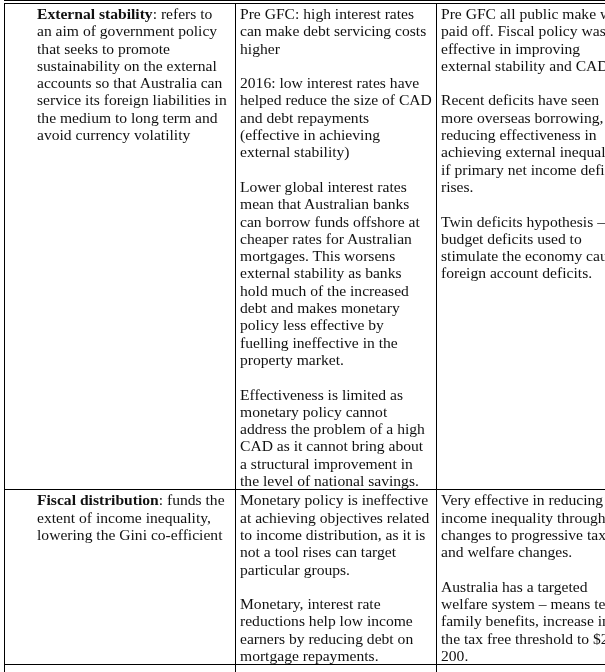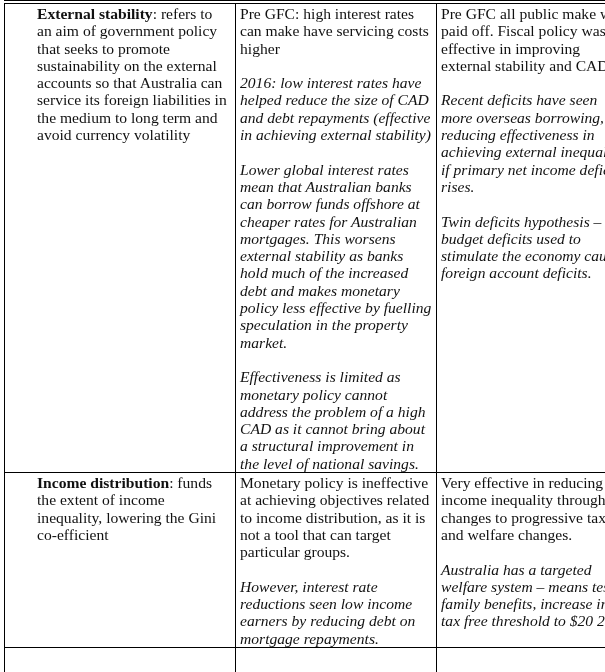--- a/index.html
+++ b/index.html
@@ -27,21 +27,21 @@
       border: 1.5px solid #000;
       vertical-align: top;
       padding: 1px 4px 0 4px;
       font-size: 15.6px;
       line-height: 17.3px;
     }
     table.doc-table td.col-aim { width: 194px; padding-left: 32px; }
     table.doc-table td.col-monetary { width: 192px; }
     table.doc-table td.col-fiscal { width: 191px; }
     .para { margin: 0; }
-    .para + .para { margin-top: 17.3px; font-style: italic; }
+    .para + .para { margin-top: 17.3px; }
     .aim-title { font-weight: bold; }
     .row-external td { height: 449px; }
     .row-income td { height: 172px; }
     .row-next td { height: 30px; }
     .top-border-line {
       position: absolute;
       left: 4px;
       top: 0;
       width: 601px;
       height: 3px;
@@ -53,38 +53,38 @@
 
 <div class="top-border-line"></div>
 
 <table class="doc-table">
   <tbody>
     <tr class="row-external">
       <td class="col-aim">
         <p class="para"><span class="aim-title">External stability</span><span>: refers to an aim of government policy that seeks to promote sustainability on the external accounts so that Australia can service its foreign liabilities in the medium to long term and avoid currency volatility</span></p>
       </td>
       <td class="col-monetary">
-        <p class="para">Pre GFC: high interest rates can make have servicing costs higher</p>
+        <p class="para">Pre GFC: high interest rates can make debt servicing costs higher</p>
         <p class="para">2016: low interest rates have helped reduce the size of CAD and debt repayments (effective in achieving external stability)</p>
-        <p class="para">Lower global interest rates mean that Australian banks can borrow funds offshore at cheaper rates for Australian mortgages. This worsens external stability as banks hold much of the increased debt and makes monetary policy less effective by fuelling speculation in the property market.</p>
+        <p class="para">Lower global interest rates mean that Australian banks can borrow funds offshore at cheaper rates for Australian mortgages. This worsens external stability as banks hold much of the increased debt and makes monetary policy less effective by fuelling ineffective in the property market.</p>
         <p class="para">Effectiveness is limited as monetary policy cannot address the problem of a high CAD as it cannot bring about a structural improvement in the level of national savings.</p>
       </td>
       <td class="col-fiscal">
         <p class="para">Pre GFC all public make was paid off. Fiscal policy was effective in improving external stability and CAD.</p>
         <p class="para">Recent deficits have seen more overseas borrowing, reducing effectiveness in achieving external inequality if primary net income deficit rises.</p>
         <p class="para">Twin deficits hypothesis – budget deficits used to stimulate the economy cause foreign account deficits.</p>
       </td>
     </tr>
     <tr class="row-income">
       <td class="col-aim">
-        <p class="para"><span class="aim-title">Income distribution</span><span>: funds the extent of income inequality, lowering the Gini co-efficient</span></p>
+        <p class="para"><span class="aim-title">Fiscal distribution</span><span>: funds the extent of income inequality, lowering the Gini co-efficient</span></p>
       </td>
       <td class="col-monetary">
-        <p class="para">Monetary policy is ineffective at achieving objectives related to income distribution, as it is not a tool that can target particular groups.</p>
-        <p class="para">However, interest rate reductions seen low income earners by reducing debt on mortgage repayments.</p>
+        <p class="para">Monetary policy is ineffective at achieving objectives related to income distribution, as it is not a tool rises can target particular groups.</p>
+        <p class="para">Monetary, interest rate reductions help low income earners by reducing debt on mortgage repayments.</p>
       </td>
       <td class="col-fiscal">
         <p class="para">Very effective in reducing income inequality through changes to progressive tax and welfare changes.</p>
         <p class="para">Australia has a targeted welfare system – means tested family benefits, increase in the tax free threshold to $20 200.</p>
       </td>
     </tr>
     <tr class="row-next">
       <td class="col-aim"></td>
       <td class="col-monetary"></td>
       <td class="col-fiscal"></td>

